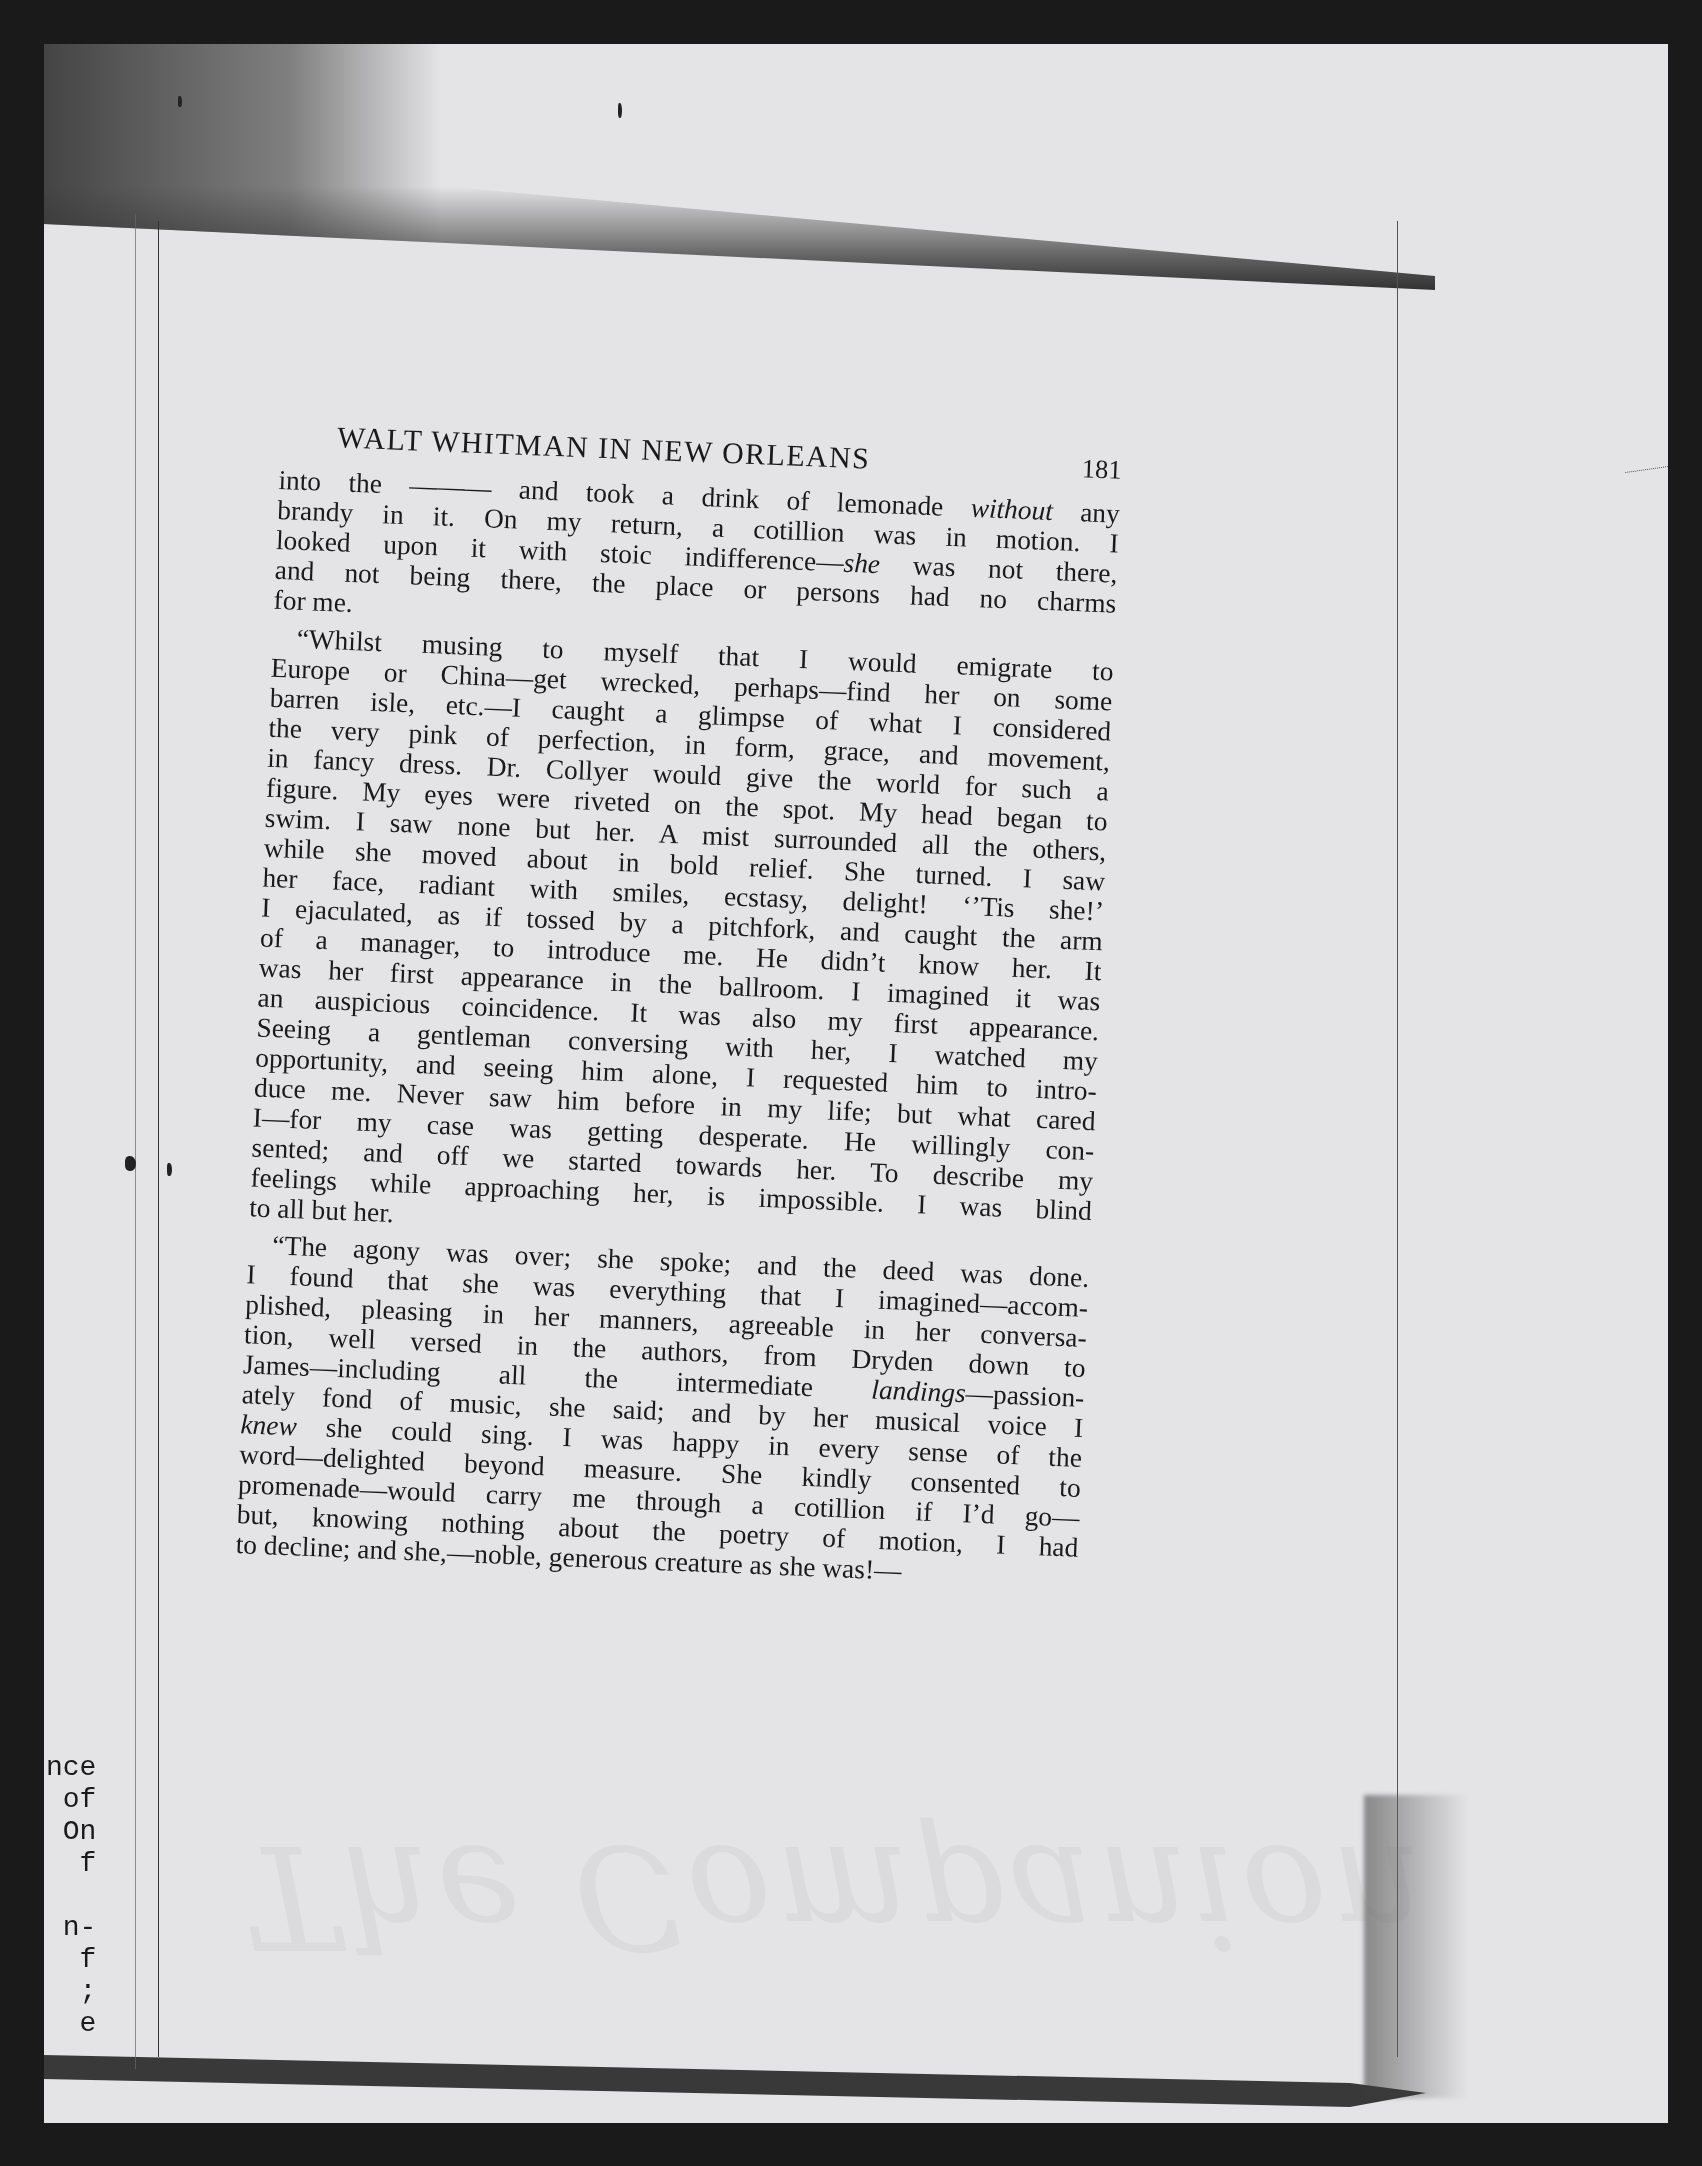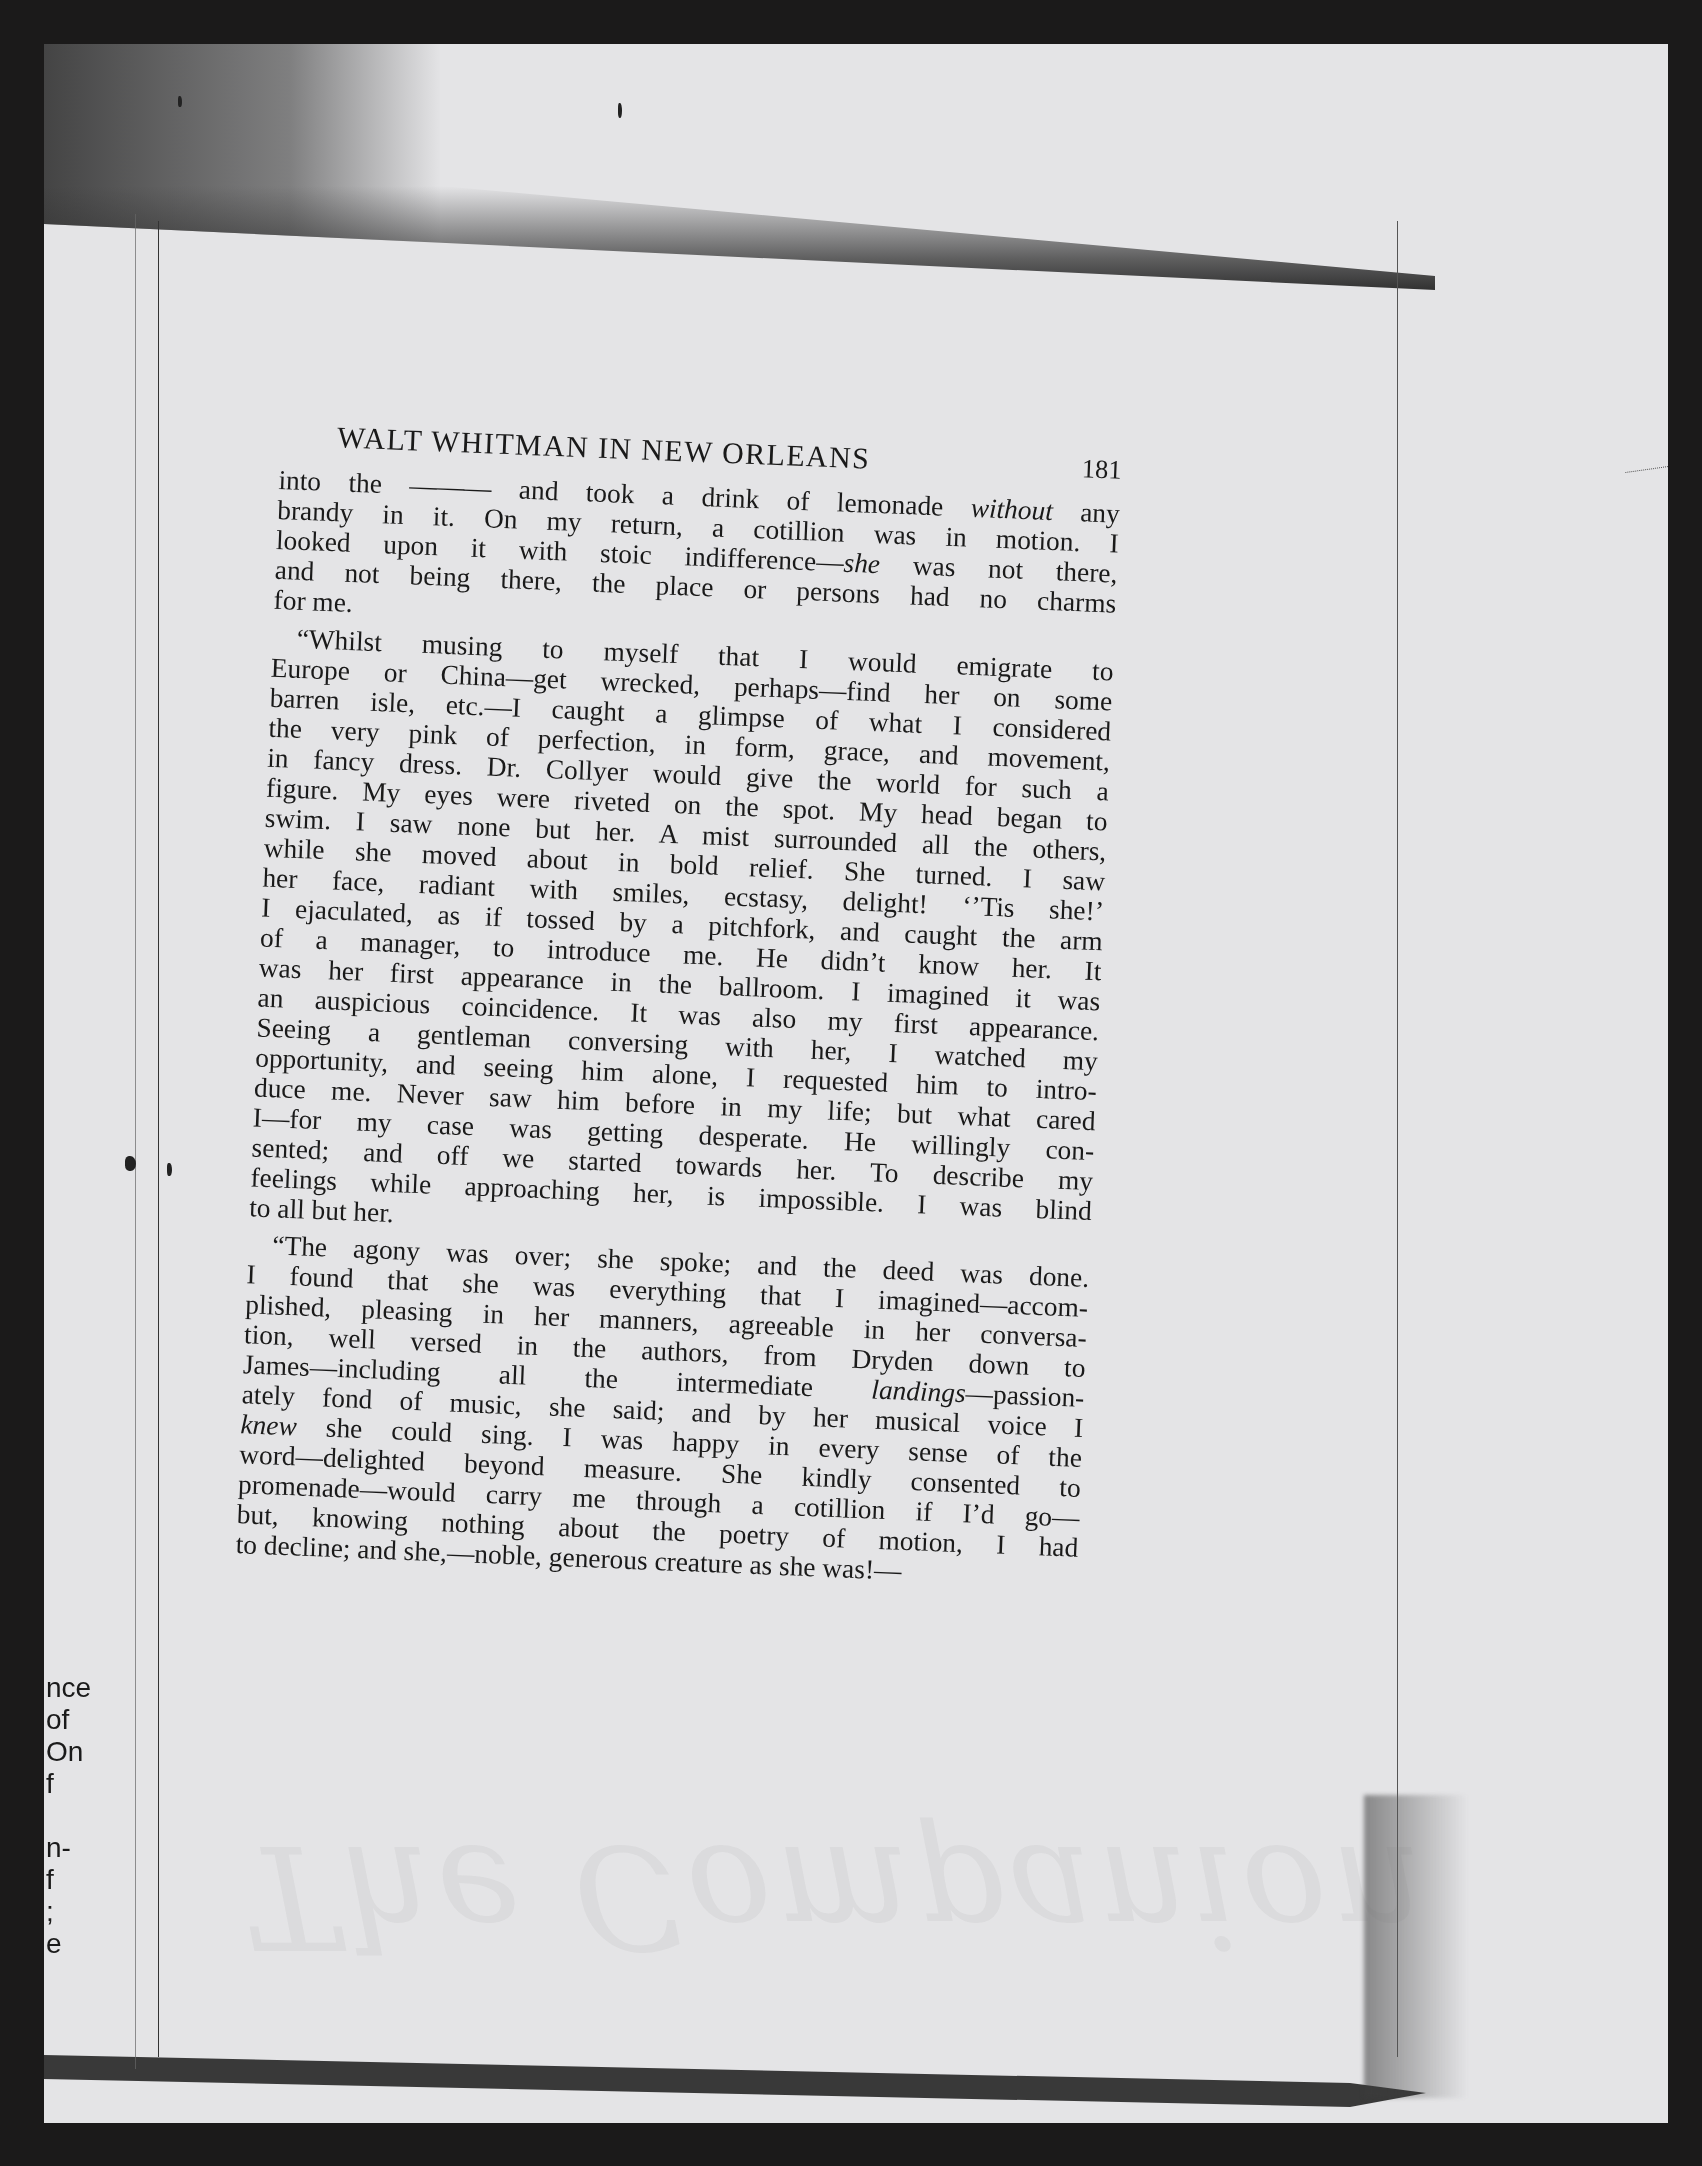--- a/index.html
+++ b/index.html
@@ -88,25 +88,26 @@
       top: 424px;
       width: 57px;
       height: 13.2px;
       border-top: 1.9px dotted #555;
       transform: rotate(-8deg);
     }
     
     .fragments {
       position: absolute;
       left: 1.9px;
-      top: 1628px;
-      font-family: Liberation Sans, sans-serif;
+      top: 1708px;
+      font-family: Liberation Mono, monospace;
       font-size: 28px;
       line-height: 32px;
       color: #1a1a1a;
+      text-align: right;
     }
     .fragments div { height: 32px; }
 
     
     .bleed {
       position: absolute;
       left: 199px;
       top: 1770px;
       font-family: "DejaVu Serif", serif;
       font-style: italic;

